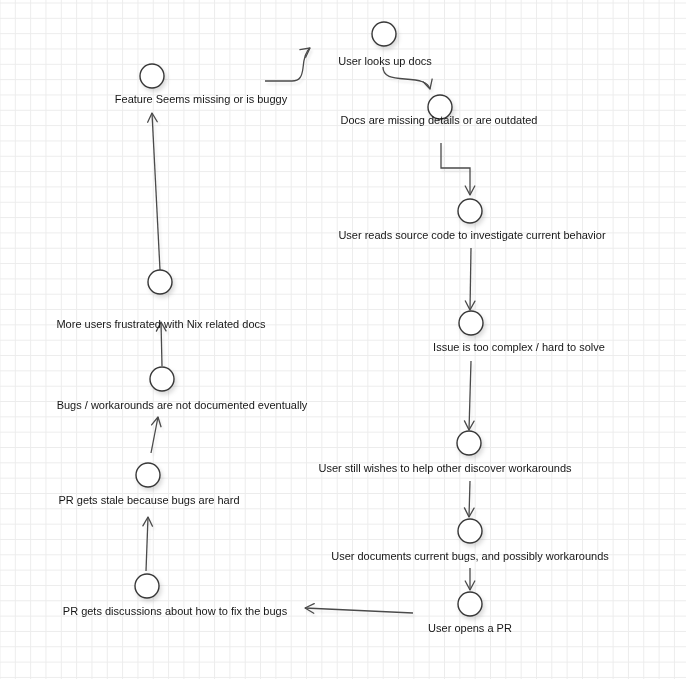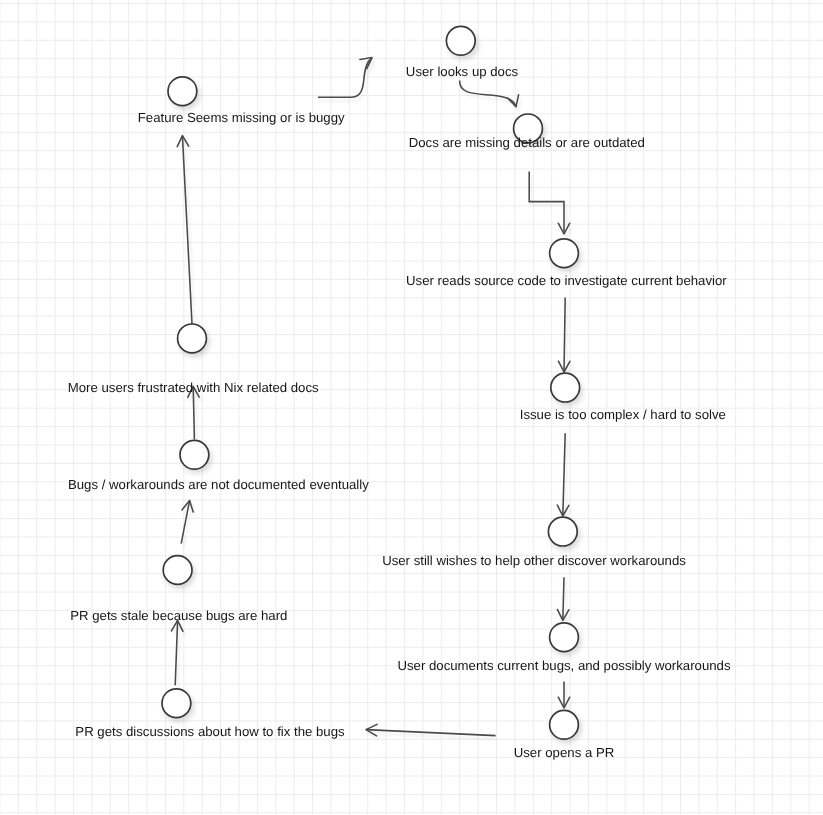--- a/index.html
+++ b/index.html
@@ -86,19 +86,19 @@
       </g>
   </svg>
   <div id="labels-group">
       <div class="node-label" style="left: 168px; top: 99px; color: rgb(22, 22, 22); margin-left: 33px;">Feature Seems missing or is buggy</div>
       <div class="node-label" style="left: 385px; top: 61px; color: rgb(22, 22, 22);">User looks up docs</div>
       <div class="node-label" style="left: 439px; top: 120px; color: rgb(22, 22, 22);">Docs are missing details or are outdated</div>
       <div class="node-label" style="left: 472px; top: 235px; color: rgb(22, 22, 22);">User reads source code to investigate current behavior</div>
       <div class="node-label" style="left: 472px; top: 347px; color: rgb(22, 22, 22); margin-left: 47px;">Issue is too complex / hard to solve</div>
       <div class="node-label" style="left: 161px; top: 324px; color: rgb(22, 22, 22);">More users frustrated with Nix related docs</div>
       <div class="node-label" style="left: 162px; top: 405px; color: rgb(22, 22, 22); margin-left: 20px;">Bugs / workarounds are not documented eventually</div>
-      <div class="node-label" style="left: 149px; top: 514px; color: rgb(22, 22, 22);">PR gets stale because bugs are hard</div>
+      <div class="node-label" style="left: 149px; top: 500px; color: rgb(22, 22, 22);">PR gets stale because bugs are hard</div>
       <div class="node-label" style="left: 147px; top: 611px; color: rgb(22, 22, 22); margin-left: 28px;">PR gets discussions about how to fix the bugs</div>
       <div class="node-label" style="left: 445px; top: 468px; color: rgb(22, 22, 22); text-align: right;">User still wishes to help other discover workarounds</div>
       <div class="node-label" style="left: 470px; top: 556px; color: rgb(22, 22, 22);">User documents current bugs, and possibly workarounds</div>
       <div class="node-label" style="left: 470px; top: 628px; color: rgb(22, 22, 22);">User opens a PR</div>
     </div>
 </div>
 
 </body></html>

